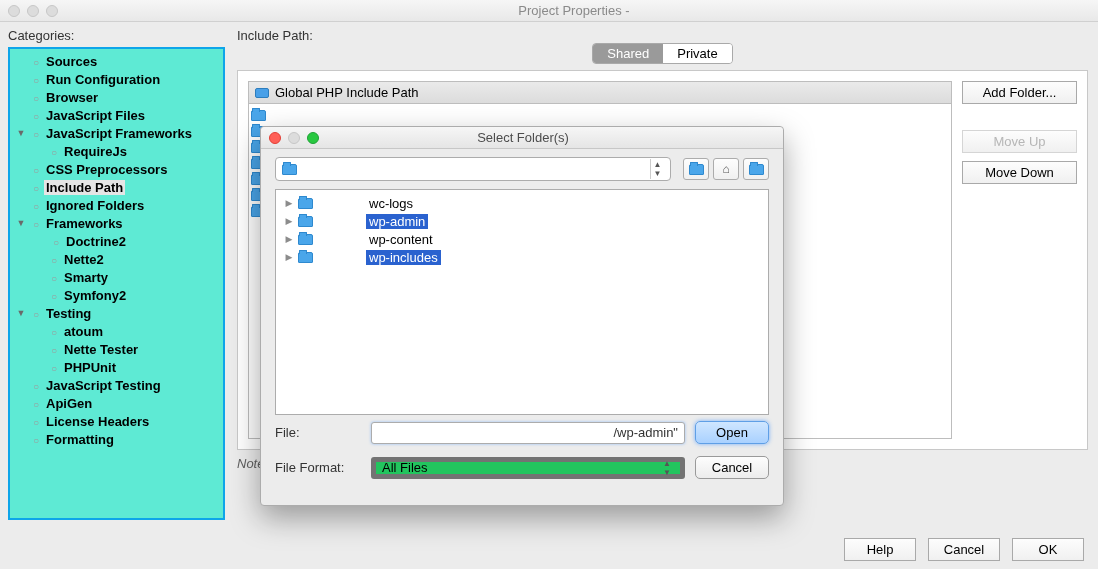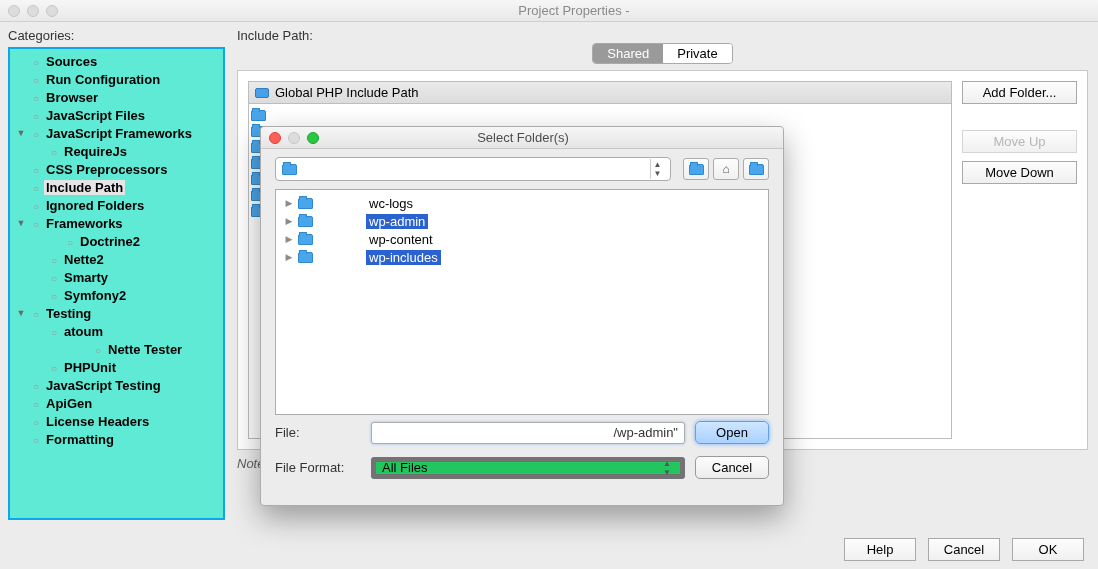--- a/index.html
+++ b/index.html
@@ -128,21 +128,21 @@
         <div class="node" style="padding-left: 4px;">
           <span class="twist"></span>
           <span class="bullet"></span>
           <span class="nlabel">Ignored Folders</span>
         </div>
         <div class="node" style="padding-left: 4px;">
           <span class="twist">▼</span>
           <span class="bullet"></span>
           <span class="nlabel">Frameworks</span>
         </div>
-        <div class="node" style="padding-left: 38px;">
+        <div class="node" style="padding-left: 24px;">
           <span class="twist"></span>
           <span class="bullet"></span>
           <span class="nlabel">Doctrine2</span>
         </div>
         <div class="node" style="padding-left: 22px;">
           <span class="twist"></span>
           <span class="bullet"></span>
           <span class="nlabel">Nette2</span>
         </div>
         <div class="node" style="padding-left: 22px;">
@@ -158,21 +158,21 @@
         <div class="node" style="padding-left: 4px;">
           <span class="twist">▼</span>
           <span class="bullet"></span>
           <span class="nlabel">Testing</span>
         </div>
         <div class="node" style="padding-left: 22px;">
           <span class="twist"></span>
           <span class="bullet"></span>
           <span class="nlabel">atoum</span>
         </div>
-        <div class="node" style="padding-left: 22px; margin-left: 44px;">
+        <div class="node" style="padding-left: 22px;">
           <span class="twist"></span>
           <span class="bullet"></span>
           <span class="nlabel">Nette Tester</span>
         </div>
         <div class="node" style="padding-left: 22px;">
           <span class="twist"></span>
           <span class="bullet"></span>
           <span class="nlabel">PHPUnit</span>
         </div>
         <div class="node" style="padding-left: 4px;">

